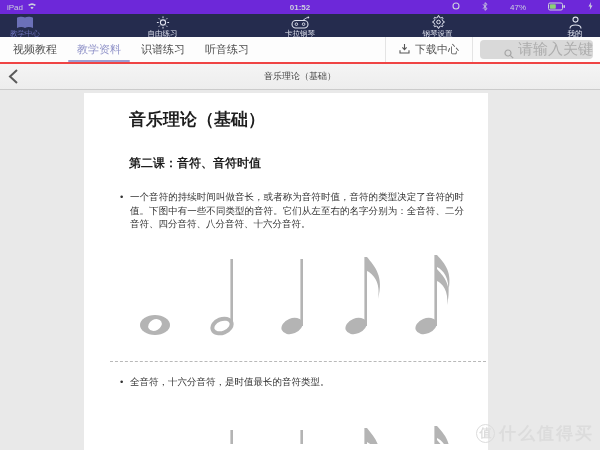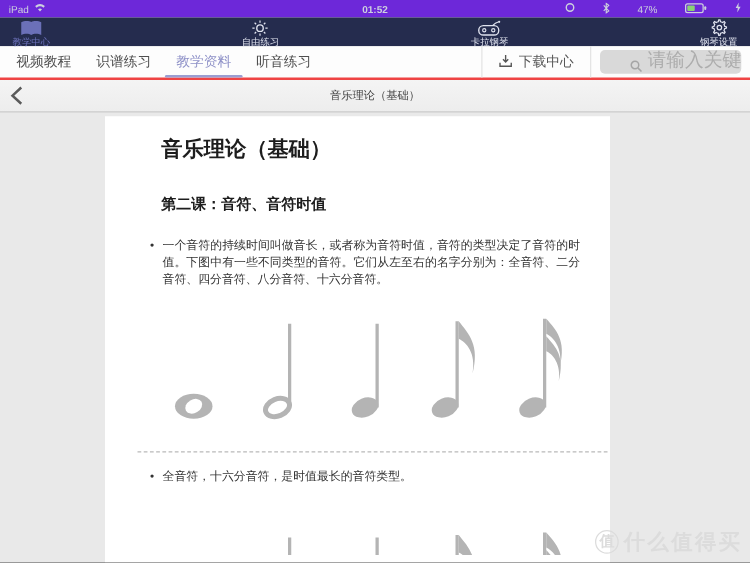--- a/index.html
+++ b/index.html
@@ -147,27 +147,36 @@
     </div>
     <div class="nav-item">
       <span class="nav-ico">
         <svg width="14" height="14" viewBox="0 0 14 14">
             <path d="M7 0.8 L8 0.8 L8.4 2.4 A4.8 4.8 0 0 1 9.9 3 L11.4 2.3 L12.1 3.2 L11.2 4.5 A4.8 4.8 0 0 1 11.7 6 L13.2 6.5 L13.2 7.5 L11.7 8 A4.8 4.8 0 0 1 11.2 9.5 L12.1 10.8 L11.4 11.7 L9.9 11 A4.8 4.8 0 0 1 8.4 11.6 L8 13.2 L7 13.2 L6.6 11.6 A4.8 4.8 0 0 1 5.1 11 L3.6 11.7 L2.9 10.8 L3.8 9.5 A4.8 4.8 0 0 1 3.3 8 L1.8 7.5 L1.8 6.5 L3.3 6 A4.8 4.8 0 0 1 3.8 4.5 L2.9 3.2 L3.6 2.3 L5.1 3 A4.8 4.8 0 0 1 6.6 2.4 Z" fill="none" stroke="#dfe2ee" stroke-width="1"></path>
             <circle cx="7.5" cy="7" r="1.8" fill="none" stroke="#dfe2ee" stroke-width="1"></circle>
           </svg>
       </span>
       <span class="nav-label">钢琴设置</span>
     </div>
+    <div class="nav-item">
+      <span class="nav-ico">
+        <svg width="13" height="13" viewBox="0 0 13 13">
+            <circle cx="6.5" cy="3.6" r="2.5" fill="none" stroke="#dfe2ee" stroke-width="1.1"></circle>
+            <path d="M1 12.4 C1 7.8 12 7.8 12 12.4" fill="none" stroke="#dfe2ee" stroke-width="1.1"></path>
+          </svg>
+      </span>
+      <span class="nav-label">我的</span>
+    </div>
   </div>
 
   <div class="tab-bar">
     <div class="tabs">
       <div class="tab">视频教程</div>
+      <div class="tab active">教学资料</div>
       <div class="tab">识谱练习</div>
-      <div class="tab active">教学资料</div>
       <div class="tab">听音练习</div>
     </div>
     <div class="tab-right">
       <div class="vdiv"></div>
       <div class="download-btn">
         <span>
           <svg width="11" height="11" viewBox="0 0 11 11">
               <path d="M5.5 1 L5.5 6.2 M3.4 4.4 L5.5 6.6 L7.6 4.4" fill="none" stroke="#555" stroke-width="1.1"></path>
               <path d="M1 7.2 L1 10 L10 10 L10 7.2" fill="none" stroke="#555" stroke-width="1.1"></path>
             </svg>

